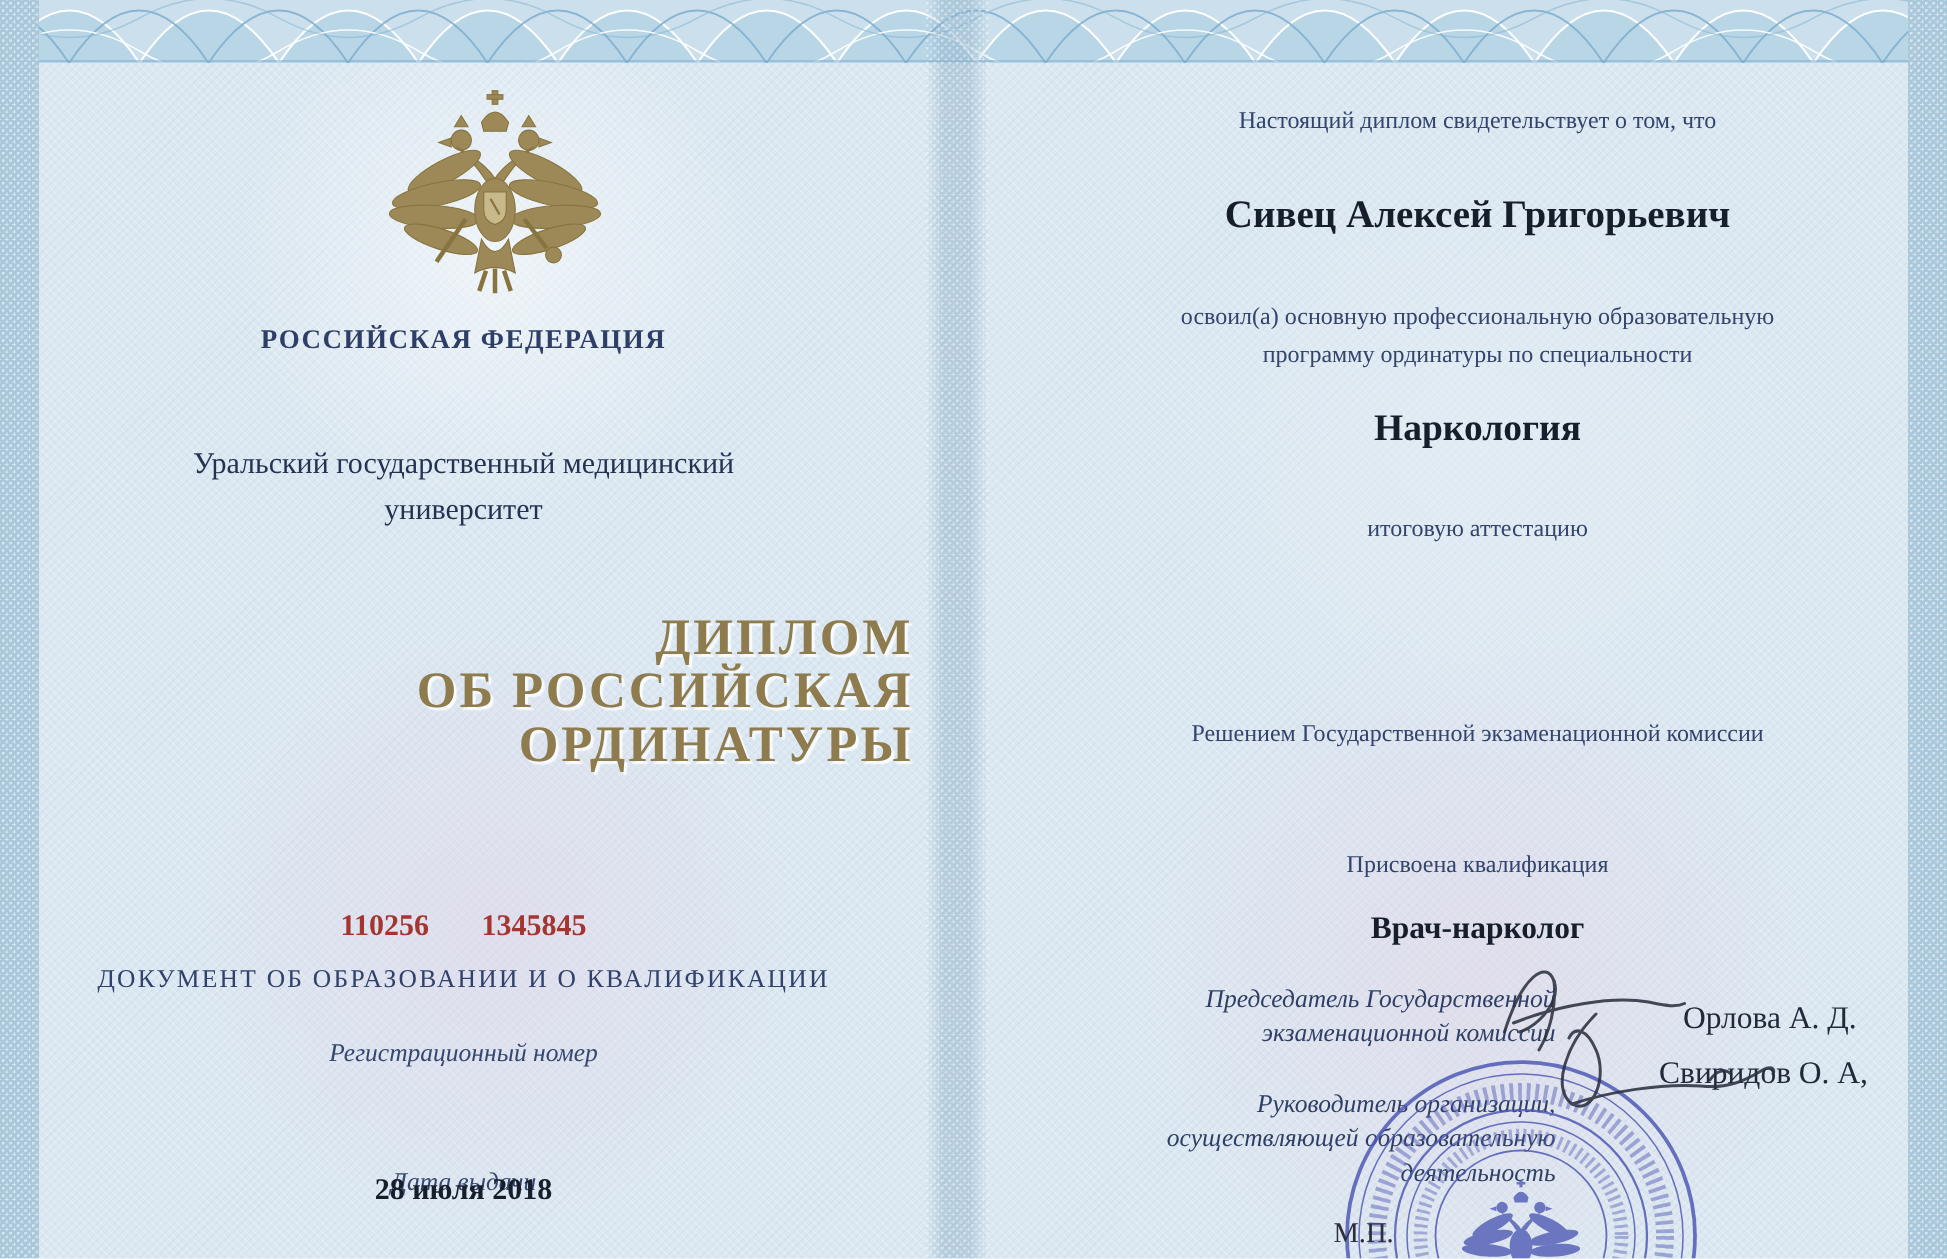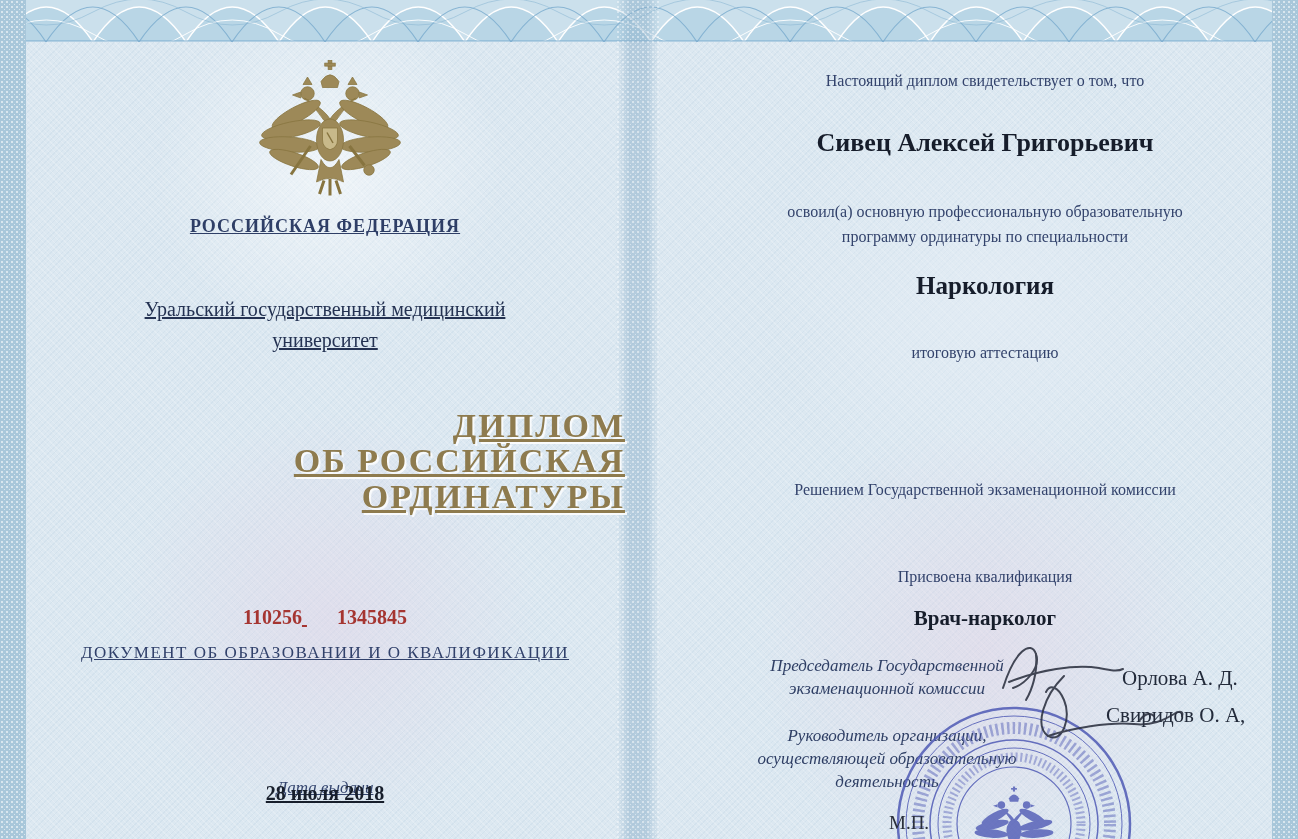--- a/index.html
+++ b/index.html
@@ -29,21 +29,21 @@
     position:absolute;top:0;bottom:0;left:616px;width:44px;
     background:linear-gradient(90deg, rgba(140,176,202,0) 0%, rgba(140,176,202,.5) 30%, rgba(140,176,202,.5) 70%, rgba(140,176,202,0) 100%);
   }
   .fold::after{
     content:"";position:absolute;inset:0;
     background-image:repeating-radial-gradient(circle at 2px 2px, rgba(255,255,255,.45) 0 1px, rgba(255,255,255,0) 1px 3px);
     background-size:5px 5px;
   }
   .top-border{position:absolute;top:0;left:0;}
   .abs{position:absolute;}
-  .lp{left:25px;width:600px;text-align:center;text-decoration:underline;}
+  .lp{left:9px;width:600px;text-align:center;}
   .rp{left:670px;width:630px;text-align:center;}
   .country{top:216px;font-weight:bold;font-size:18px;letter-spacing:1px;color:#2e3e66;}
   .university{top:294px;font-size:20px;line-height:1.55;color:#243252;}
   .title{
     top:408px;font-weight:bold;font-size:34px;line-height:1.04;letter-spacing:2px;
     color:#8e7b4e;text-shadow:2px 2px 1px rgba(255,255,255,.85);text-align:right;
   }
   .title span{display:block;}
   .numbers{top:606px;font-weight:bold;font-size:20px;color:#a53531;}
   .numbers span{display:inline-block;}
@@ -55,21 +55,21 @@
   .date-label{top:755px;font-size:17px;color:#35466f;margin-top:23px;}
   .date-val{top:782px;font-weight:bold;font-size:20px;color:#171e2b;}
   .statement{top:72px;font-size:16px;color:#33436c;}
   .holder{top:128px;font-weight:bold;font-size:26px;color:#161d2b;}
   .program{top:200px;font-size:16px;line-height:1.55;color:#33436c;}
   .specialty{top:272px;font-weight:bold;font-size:25px;color:#161d2b;}
   .attest{top:341px;font-size:16px;line-height:1.55;color:#33436c;}
   .decision{top:481px;font-size:16px;color:#33436c;}
   .qual-label{top:568px;font-size:16px;color:#33436c;}
   .qual{top:606px;font-weight:bold;font-size:21px;color:#161d2b;}
-  .sig-title{font-style:italic;font-size:17px;line-height:1.35;color:#2e3e64;text-align:center;}
+  .sig-title{font-style:italic;font-size:17px;line-height:1.35;color:#2e3e64;text-align:right;}
   .chair-title{left:737px;top:655px;width:300px;}
   .head-title{left:737px;top:725px;width:300px;}
   .sig-name{font-size:21px;color:#222a3a;}
   .chair-name{left:1122px;top:666px;}
   .head-name{left:1106px;top:703px;}
   .mp{left:889px;top:812px;font-size:19px;color:#2a2f3a;}
   .line2{display:block;}
 </style>
 </head>
 <body>
@@ -154,20 +154,21 @@
     <span>ОБ РОССИЙСКАЯ</span>
     <span>ОРДИНАТУРЫ</span>
   </div>
 
   <div class="abs lp numbers">
     <span>110256</span>
     <span class="gap">1345845</span>
   </div>
 
   <div class="abs lp doctype">ДОКУМЕНТ ОБ ОБРАЗОВАНИИ И О КВАЛИФИКАЦИИ</div>
+  <div class="abs lp reg-label it">Регистрационный номер</div>
   <div class="abs lp date-label it">Дата выдачи</div>
   <div class="abs lp date-val">28 июля 2018</div>
 
   <div class="abs rp statement">Настоящий диплом свидетельствует о том, что</div>
   <div class="abs rp holder">Сивец Алексей Григорьевич</div>
 
   <div class="abs rp program">
     <span>освоил(а) основную профессиональную образовательную</span>
     <span class="line2">программу ординатуры по специальности</span>
   </div>

